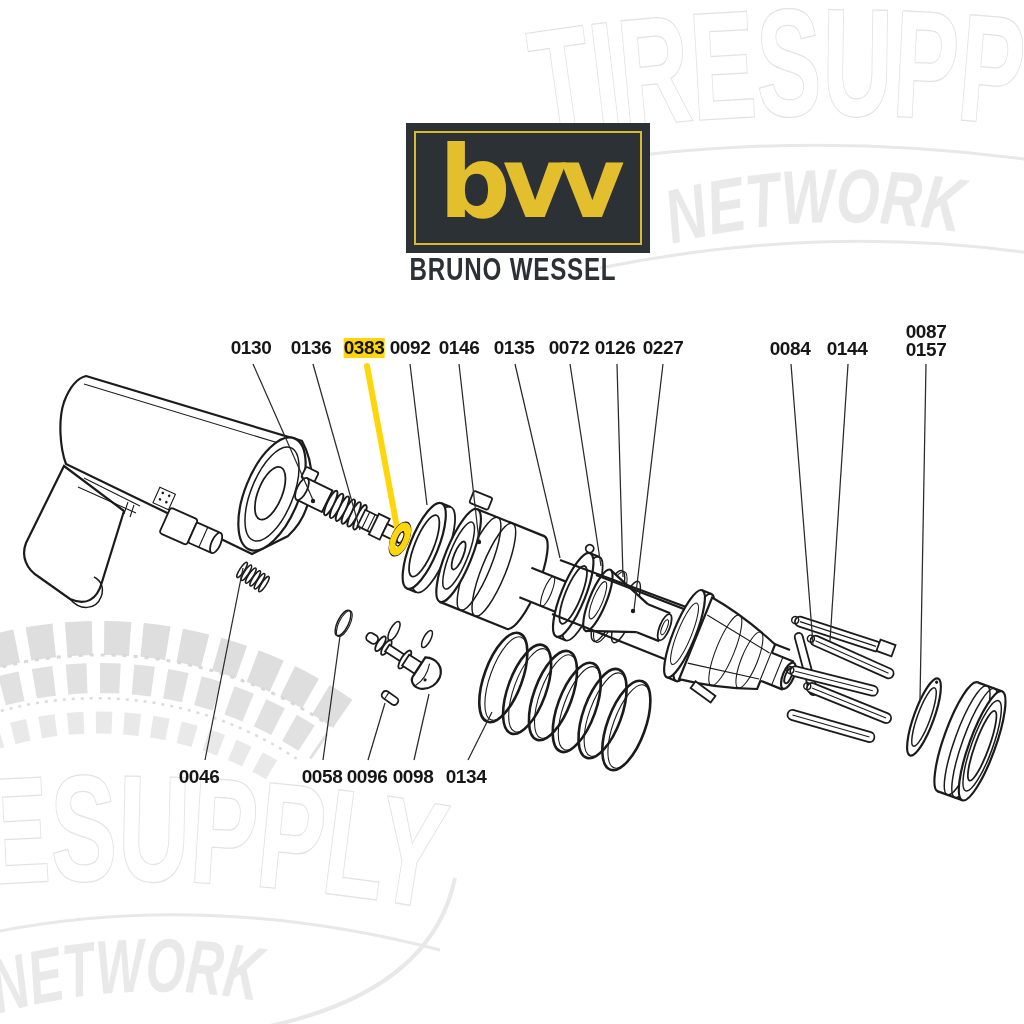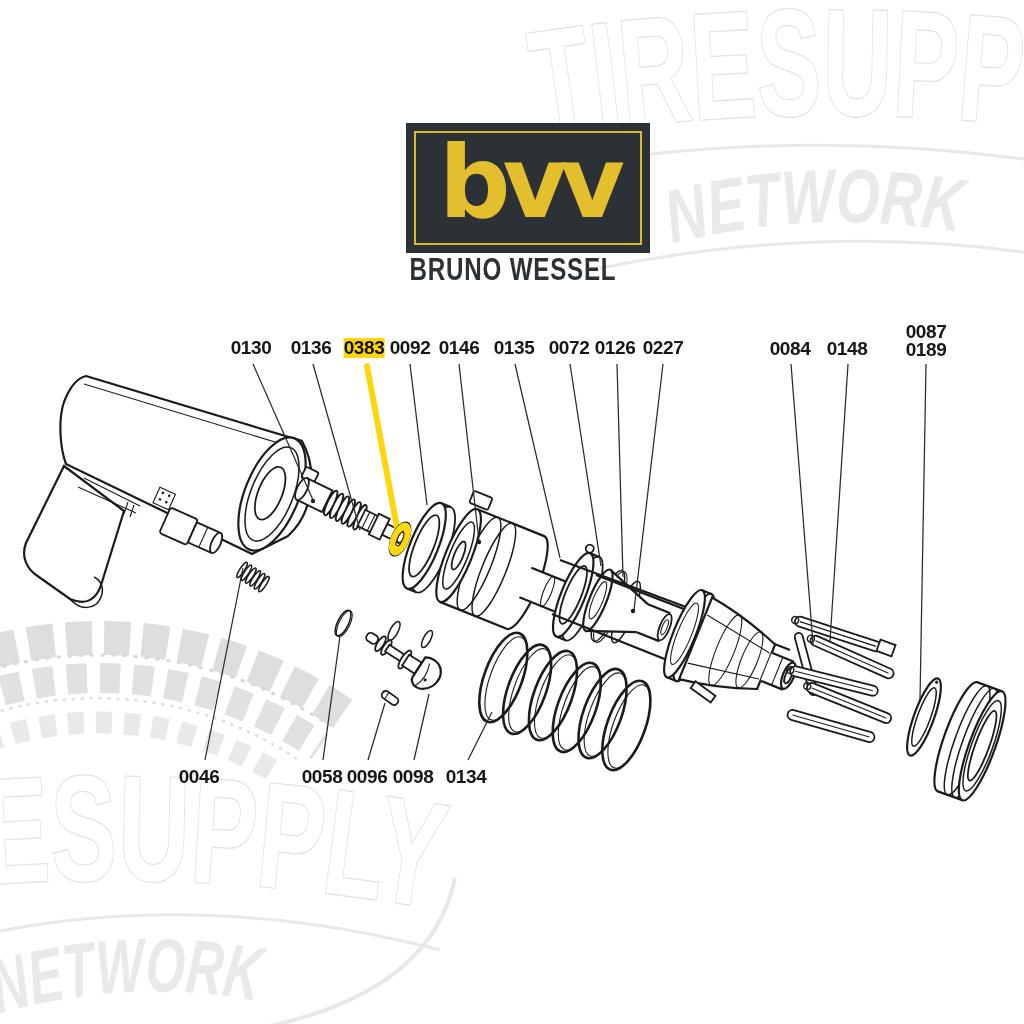--- a/index.html
+++ b/index.html
@@ -340,21 +340,21 @@
   <div class="lbl" style="left:251px;top:339px">0130</div>
   <div class="lbl" style="left:311px;top:339px">0136</div>
   <div class="lbl hl" style="left:364px;top:338px">0383</div>
   <div class="lbl" style="left:410px;top:339px">0092</div>
   <div class="lbl" style="left:459px;top:339px">0146</div>
   <div class="lbl" style="left:514px;top:339px">0135</div>
   <div class="lbl" style="left:569px;top:339px">0072</div>
   <div class="lbl" style="left:615px;top:339px">0126</div>
   <div class="lbl" style="left:663px;top:339px">0227</div>
   <div class="lbl" style="left:790px;top:340px">0084</div>
-  <div class="lbl" style="left:847px;top:340px">0148</div>
+  <div class="lbl" style="left:847px;top:340px">0144</div>
   <div class="lbl" style="left:926px;top:323px">0087</div>
-  <div class="lbl" style="left:926px;top:341px">0189</div>
+  <div class="lbl" style="left:926px;top:341px">0157</div>
   <div class="lbl" style="left:199px;top:768px">0046</div>
   <div class="lbl" style="left:322px;top:768px">0058</div>
   <div class="lbl" style="left:367px;top:768px">0096</div>
   <div class="lbl" style="left:413px;top:768px">0098</div>
   <div class="lbl" style="left:466px;top:768px">0134</div>
 </div>
 
 </body></html>

